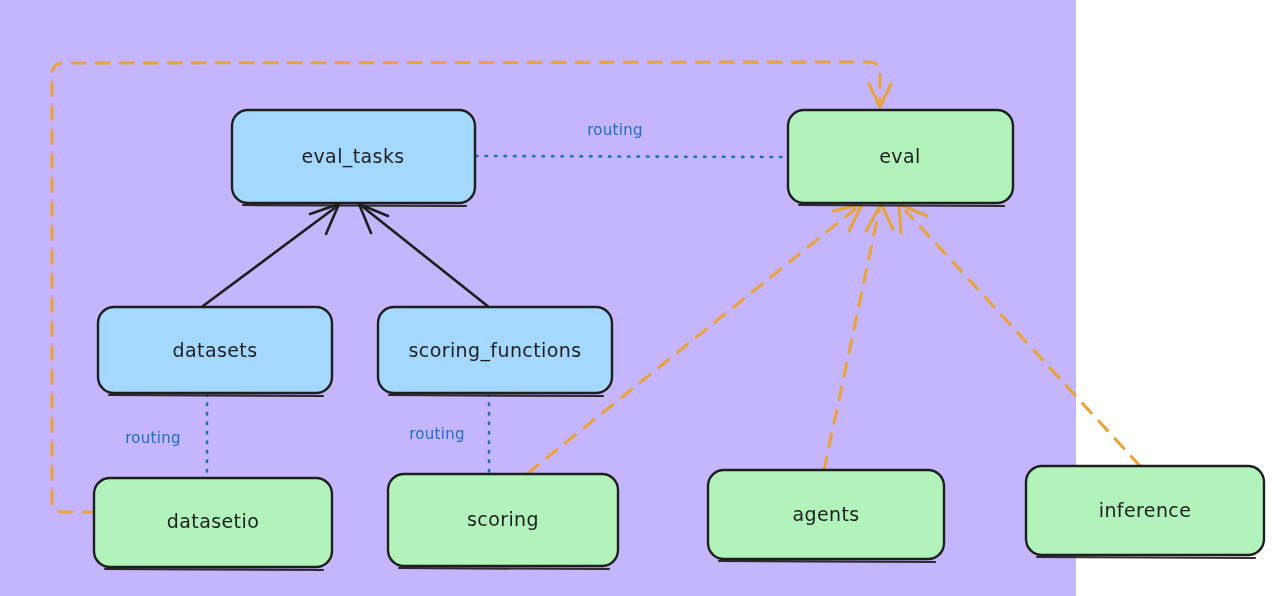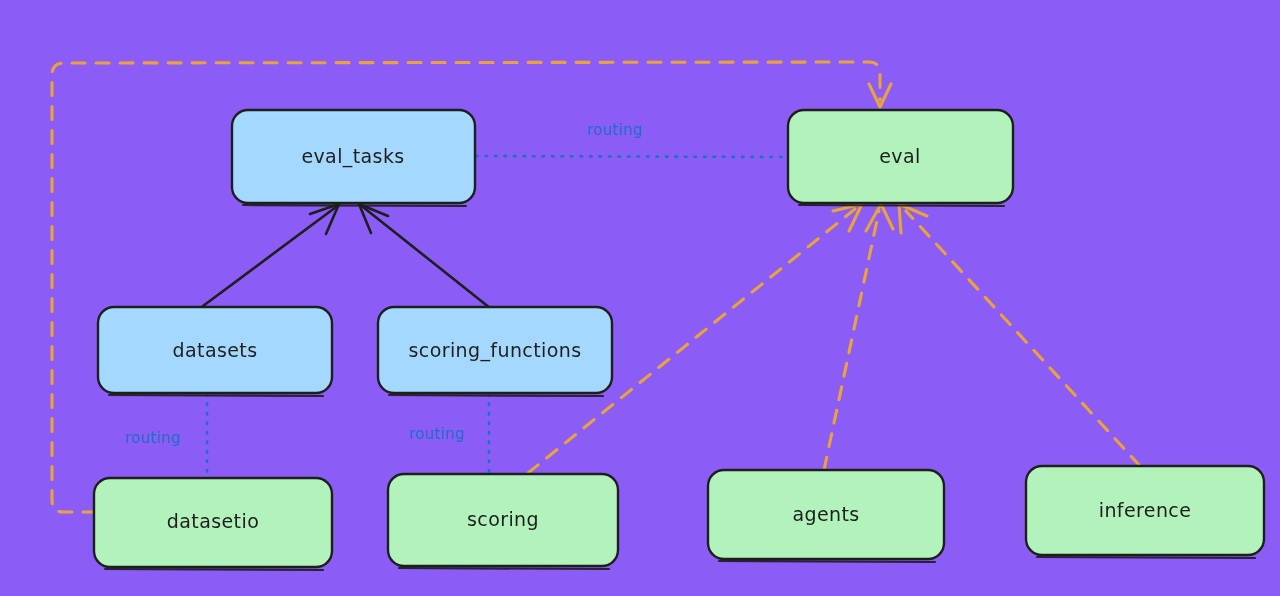--- a/index.html
+++ b/index.html
@@ -9,23 +9,23 @@
     background: #ffffff;
   }
   body {
     width: 1280px;
     height: 596px;
     overflow: hidden;
     font-family: "DejaVu Sans", sans-serif;
   }
   #diagram-root {
     position: relative;
-    width: 1280px;
+    width: 1076px;
     height: 596px;
-    background: #8b5cf6;
+    background: #c4b5fd;
   }
   svg#diagram-canvas {
     display: block;
     width: 1280px;
     height: 596px;
   }
   .node-shape {
     stroke: #1e1e1e;
     stroke-width: 2.4;
     stroke-linecap: round;

